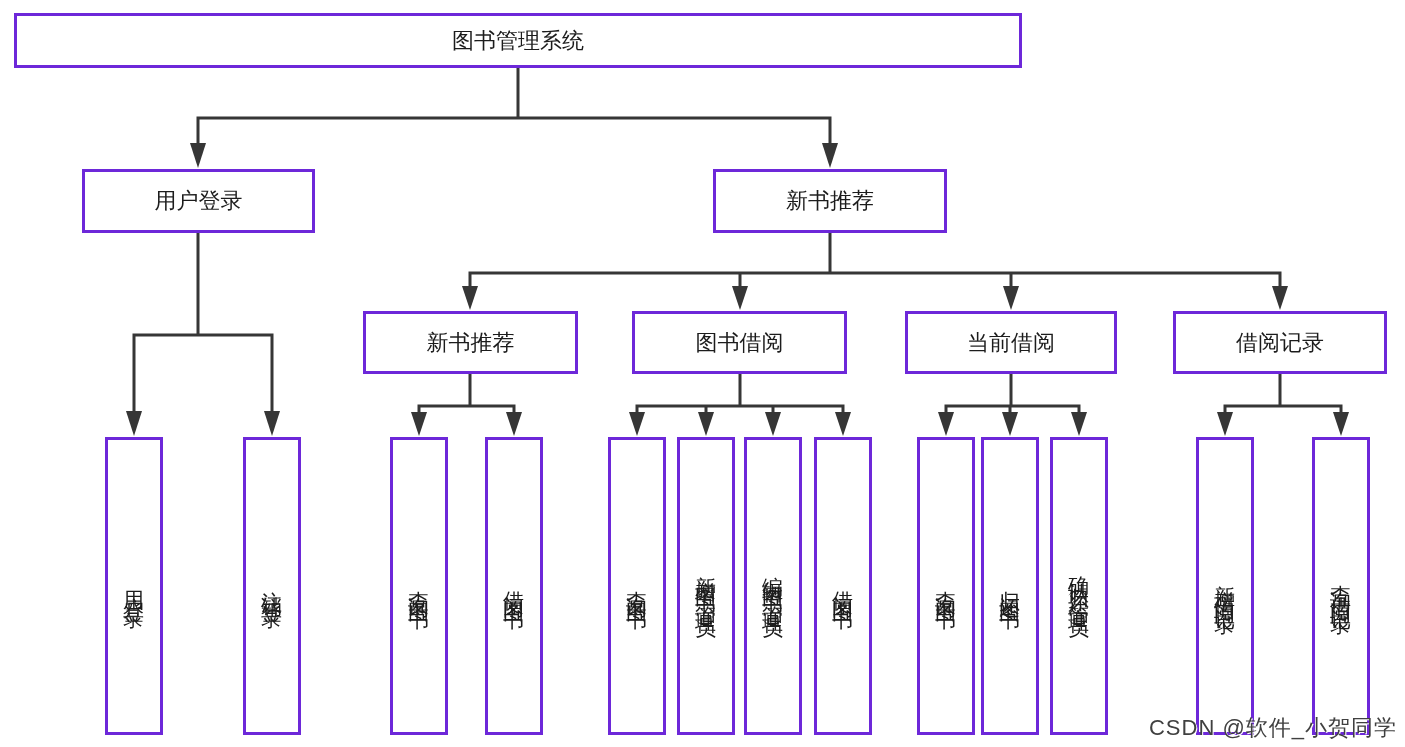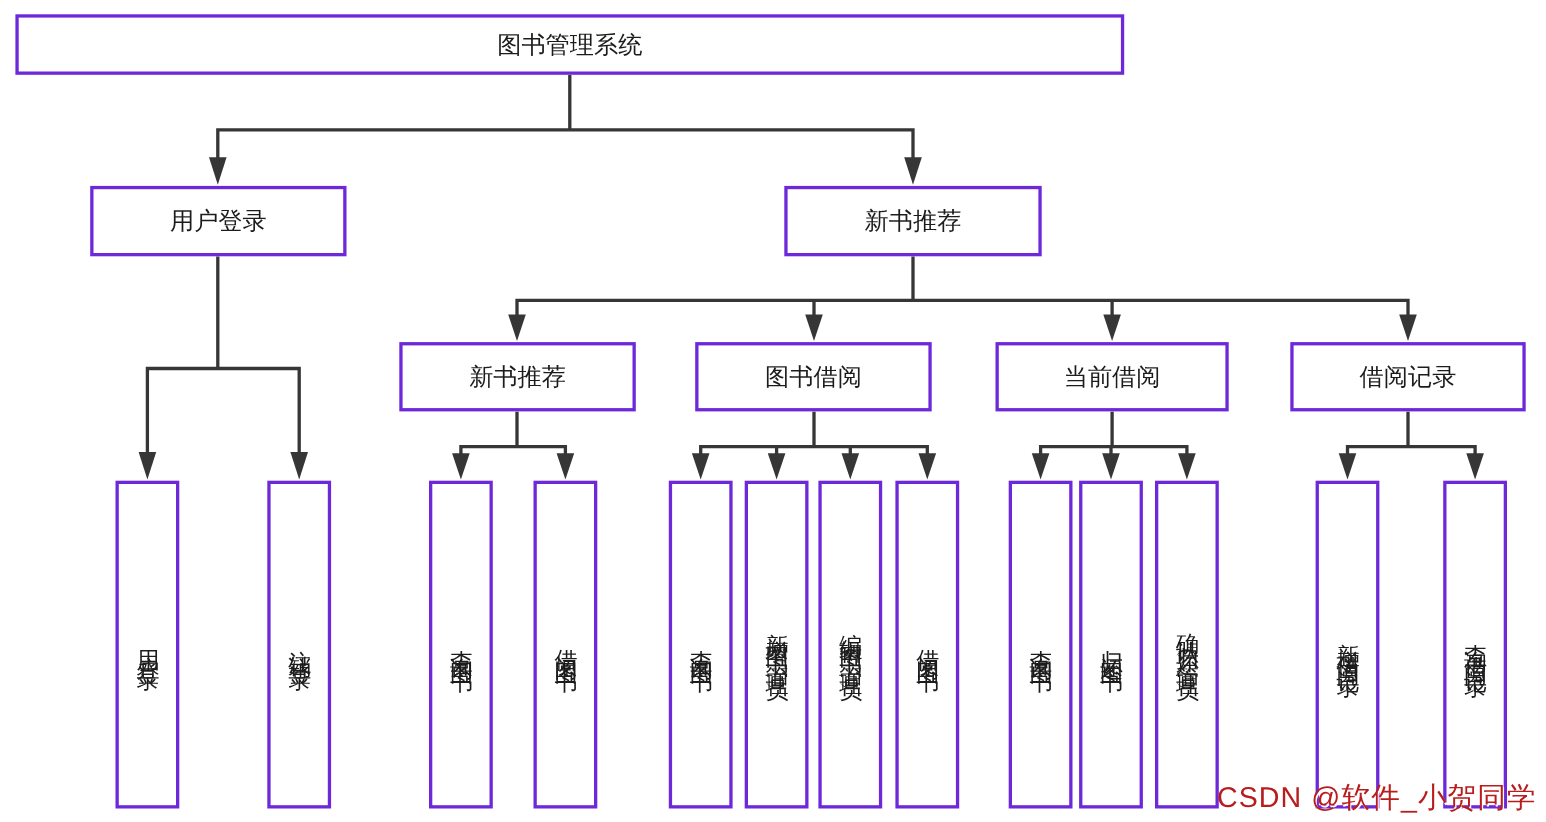--- a/index.html
+++ b/index.html
@@ -60,22 +60,22 @@
   .n-bb-4 { left: 814px; }
   .n-cb-1 { left: 917px; }
   .n-cb-2 { left: 981px; }
   .n-cb-3 { left: 1050px; }
   .n-br-1 { left: 1196px; }
   .n-br-2 { left: 1312px; }
   #watermark {
     position: absolute;
     right: 8px;
     bottom: 4px;
-    font-size: 26px;
-    color: #b91c1c;
+    font-size: 22px;
+    color: #404040;
     text-shadow: 1px 1px 0 #ffffff;
     letter-spacing: 1px;
     z-index: 5;
   }
 </style>
 </head>
 <body>
 
 <div id="stage">
 

